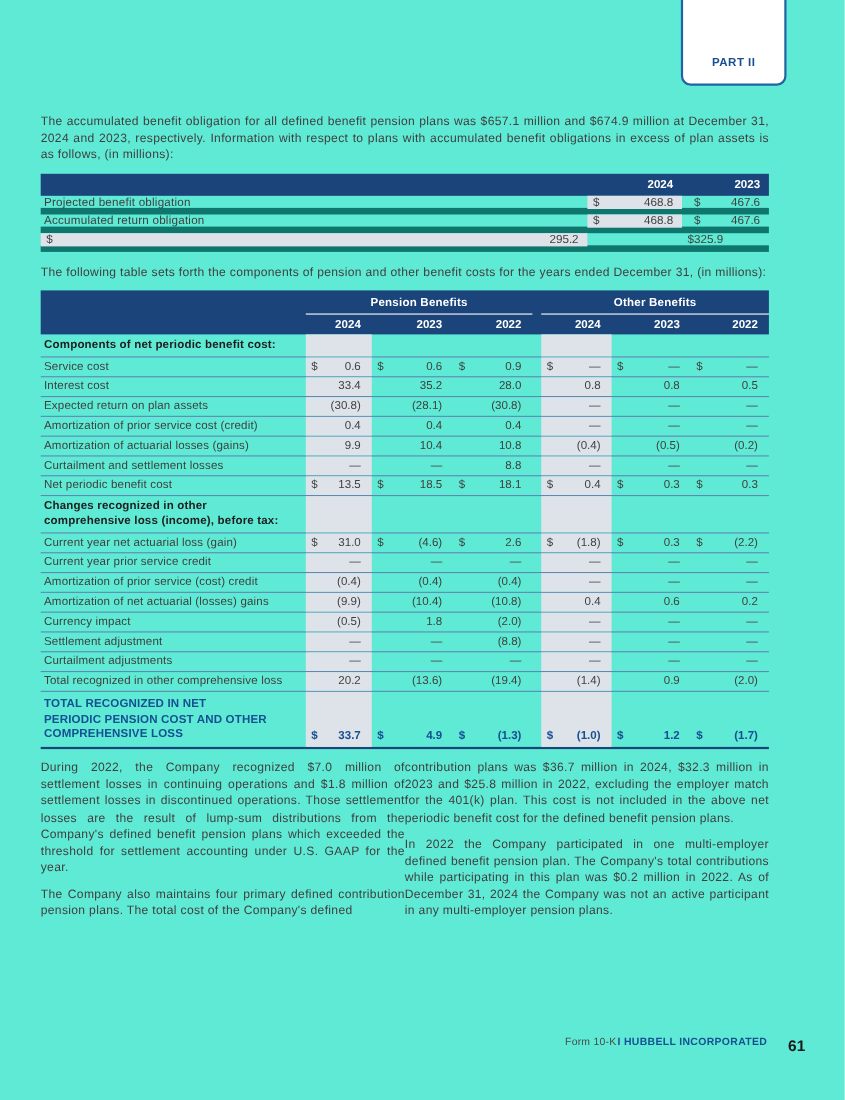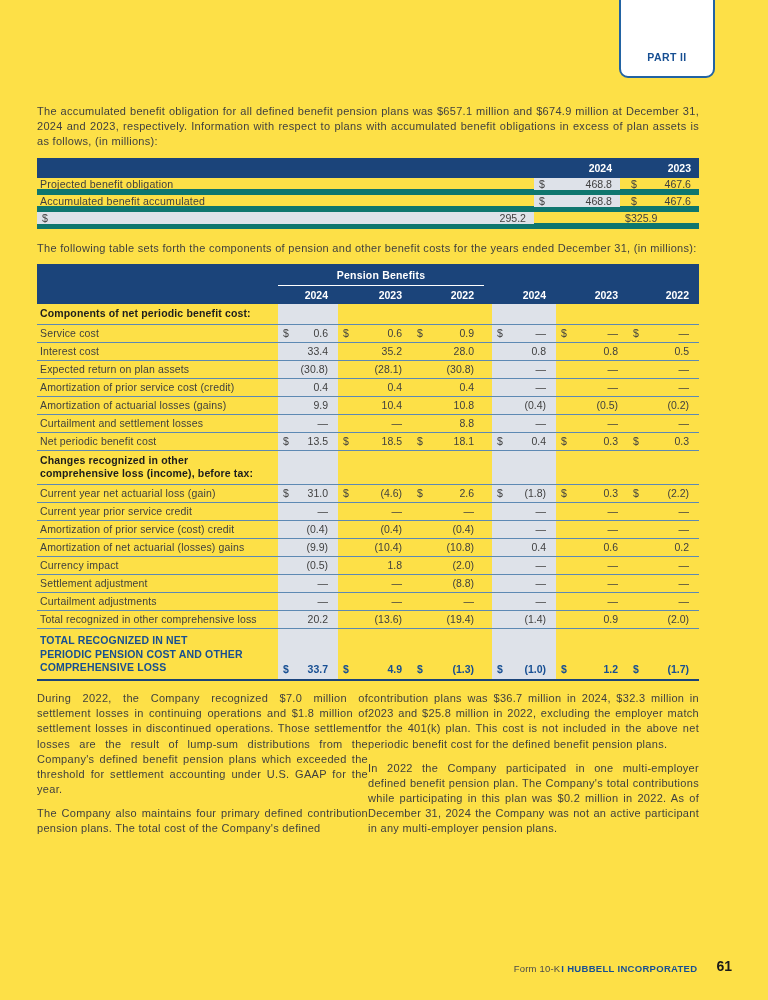--- a/index.html
+++ b/index.html
@@ -1,18 +1,18 @@
 <!DOCTYPE html>
 <html><head>
 <meta charset="utf-8">
 <style>
   * { margin:0; padding:0; box-sizing:border-box; }
   html,body { background:#ffffff; }
   body { font-family:"Liberation Sans", sans-serif; color:#3f3f3f; }
-  .page { position:relative; width:768px; height:1000px; background:#fde047; overflow:hidden; }
+  .page { position:relative; width:768px; height:1000px; background:#5eead4; overflow:hidden; }
 
   
   .part-box {
     position:absolute; top:-16px; right:53px; width:96px; height:94px;
     border:2px solid #2263a3; border-radius:9px;
     display:flex; align-items:flex-end; justify-content:center;
     padding-bottom:13px; background:#fff;
   }
   .part-box span { color:#174f93; font-weight:bold; font-size:10.5px; letter-spacing:.4px; }
 
@@ -64,21 +64,21 @@
   .t2-row.total > div { align-items:flex-end; }
   .t2-row.total .rlabel { font-weight:bold; color:#174f93; white-space:pre-line; line-height:13.8px; padding:5px 0 4px 3px; align-self:flex-end; }
   .t2-row.total .cell { font-weight:bold; color:#174f93; padding-bottom:4px; }
 
   
   .cols { display:flex; margin-top:10px; }
   .col { flex:1; }
   .col p { margin-bottom:9px; }
 
   
-  .footer { position:absolute; bottom:26px; right:36px; display:flex; align-items:flex-end; }
+  .footer { position:absolute; bottom:42px; right:36px; display:flex; align-items:flex-start; }
   .footer .form { font-size:9.5px; color:#4a4a4a; letter-spacing:.2px; }
   .footer .company { font-size:9.5px; font-weight:bold; color:#174f93; margin-left:1px; letter-spacing:.3px; }
   .footer .pagenum { font-size:14px; font-weight:bold; color:#1a1a1a; margin-left:19px; }
 </style>
 </head>
 <body>
 
 <div class="page">
 
   <div class="part-box">
@@ -103,21 +103,21 @@
               <span class="cur">$</span>
               <span class="amt">468.8</span>
             </div>
             <div></div>
             <div class="cell">
               <span class="cur">$</span>
               <span class="amt">467.6</span>
             </div>
           </div>
           <div class="t1-row">
-            <div class="rlabel">Accumulated benefit accumulated</div>
+            <div class="rlabel">Accumulated return obligation</div>
             <div class="cell shade">
               <span class="cur">$</span>
               <span class="amt">468.8</span>
             </div>
             <div></div>
             <div class="cell">
               <span class="cur">$</span>
               <span class="amt">467.6</span>
             </div>
           </div>
@@ -134,20 +134,21 @@
           </div>
         </div>
     </div>
 
     <p class="body-text between">The following table sets forth the components of pension and other benefit costs for the years ended December 31, (in millions):</p>
 
     <div class="t2">
       <div class="t2-grid t2-head navy">
           <div style="grid-area: 1 / 1 / 3;"></div>
           <div class="group g1">Pension Benefits</div>
+          <div class="group g2">Other Benefits</div>
           <div class="yr" style="grid-area: 2 / 2;">2024</div>
           <div class="yr" style="grid-area: 2 / 3;">2023</div>
           <div class="yr" style="grid-area: 2 / 4;">2022</div>
           <div class="yr" style="grid-area: 2 / 6;">2024</div>
           <div class="yr" style="grid-area: 2 / 7;">2023</div>
           <div class="yr" style="grid-area: 2 / 8;">2022</div>
           <div style="grid-area: 2 / 5;"></div>
         </div>
       <div>
           <div class="t2-grid t2-row section">

